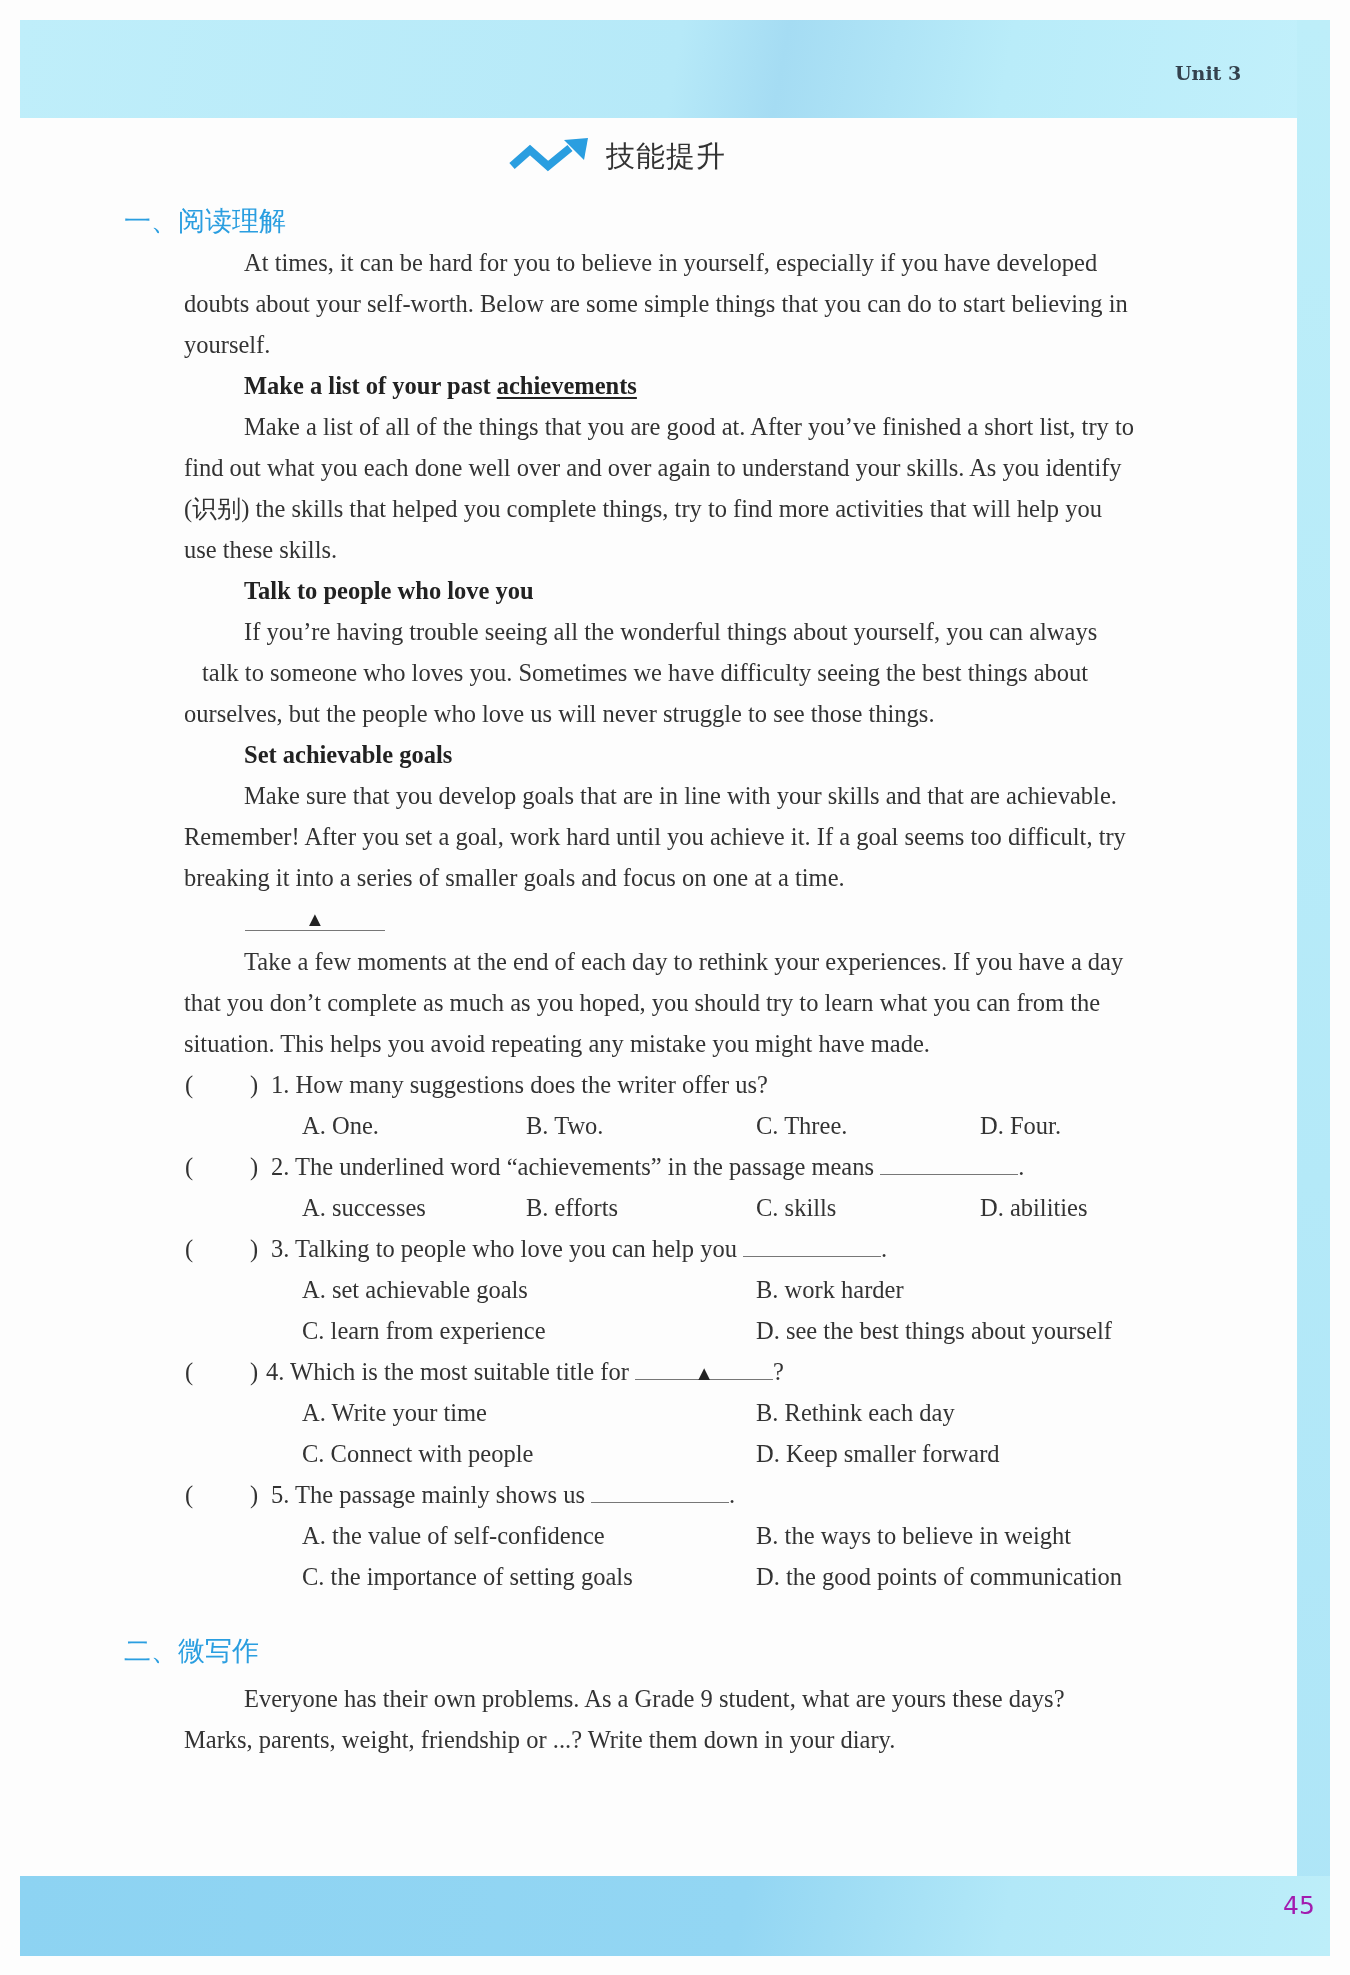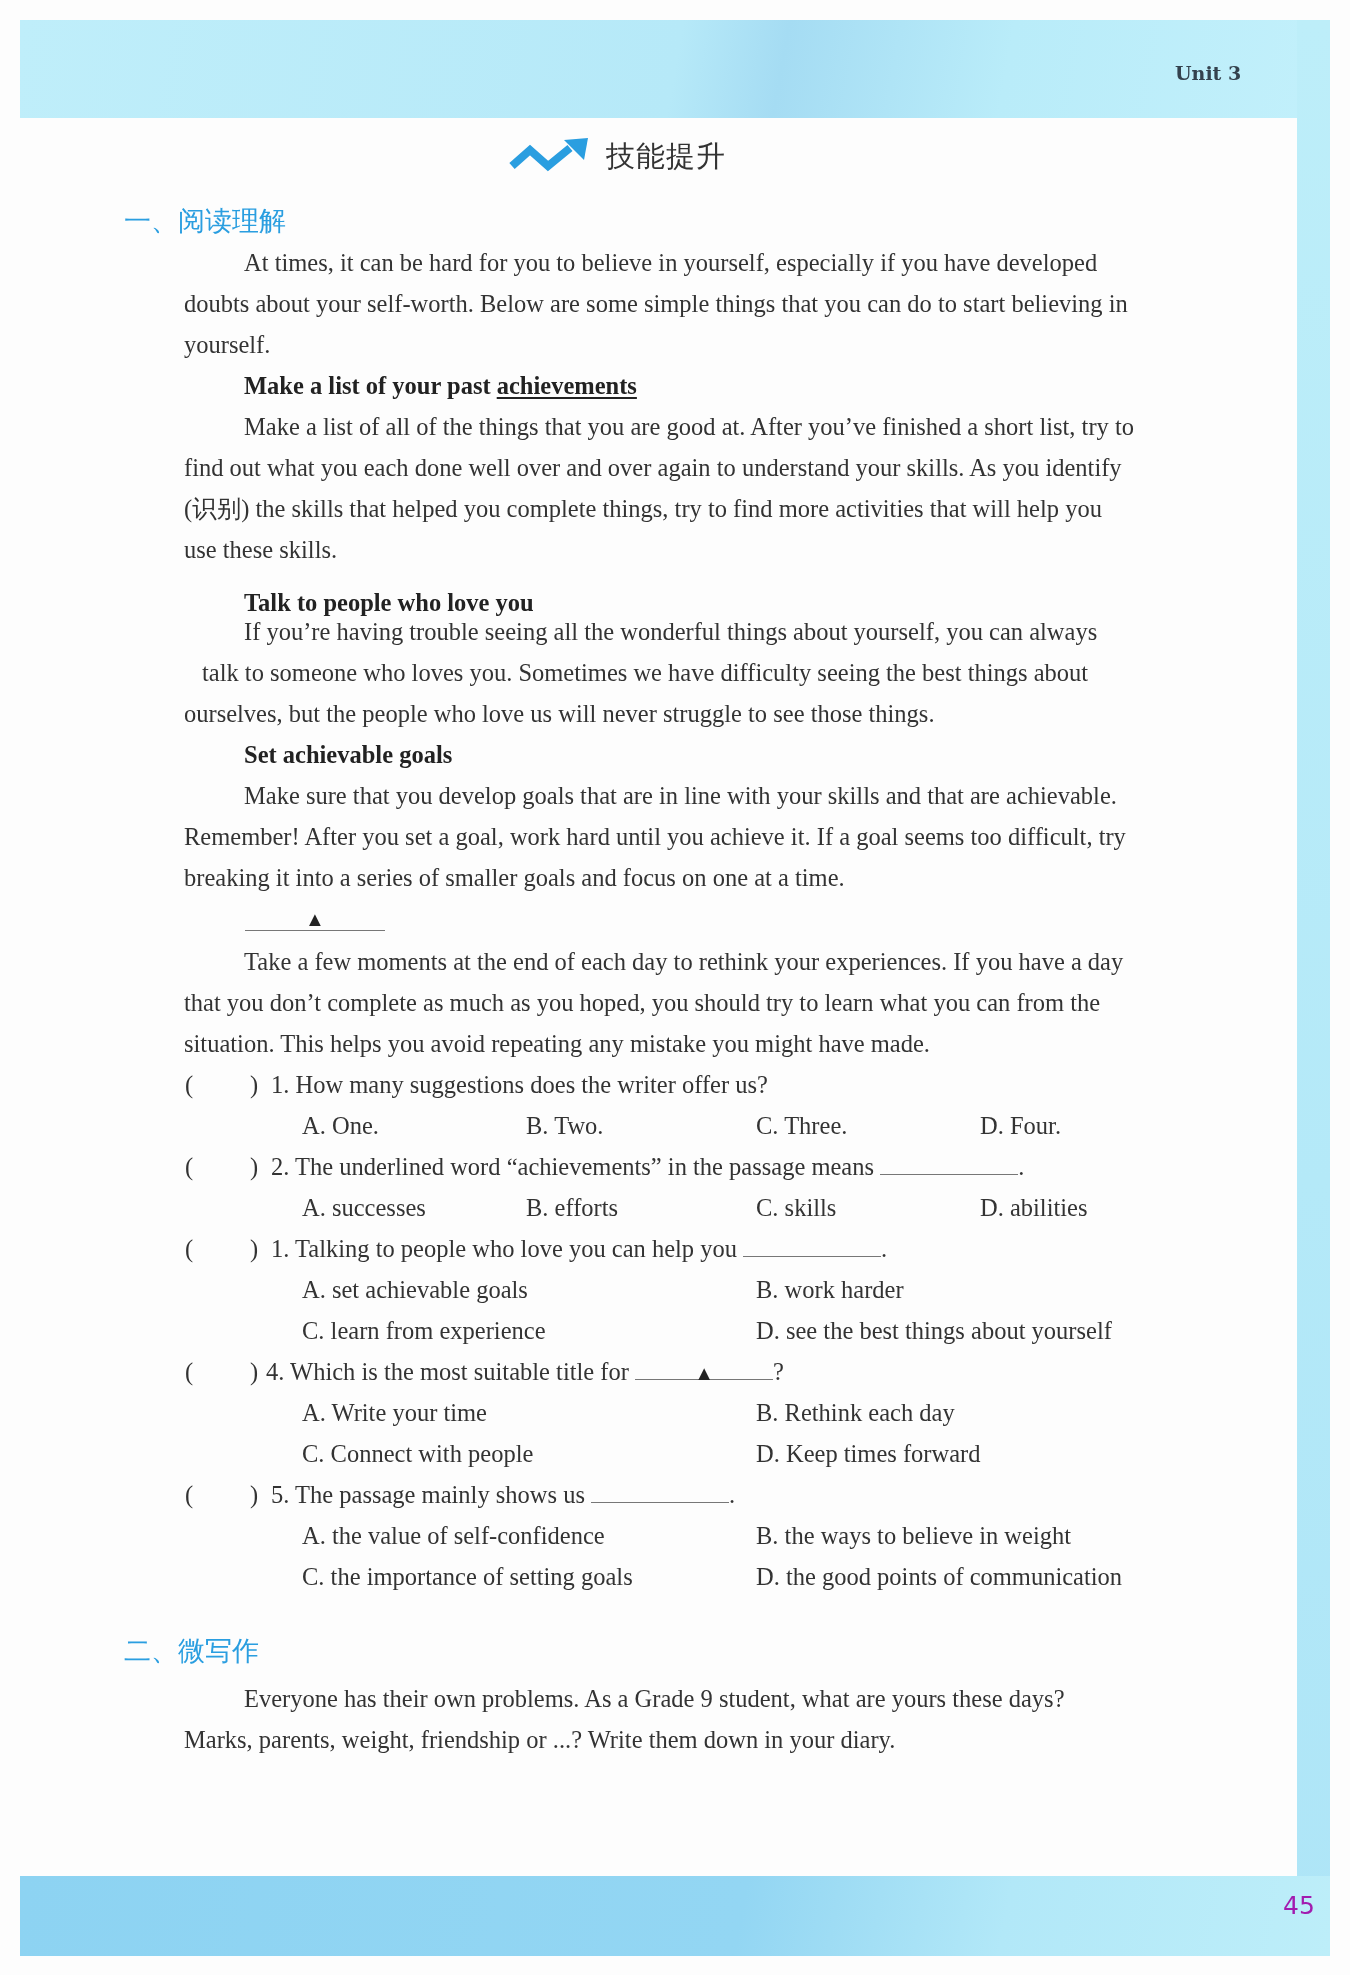--- a/index.html
+++ b/index.html
@@ -83,21 +83,21 @@
 <div class="line" style="left:244px; top:248px;">At times, it can be hard for you to believe in yourself, especially if you have developed</div>
 <div class="line" style="left:184px; top:289px;">doubts about your self-worth. Below are some simple things that you can do to start believing in</div>
 <div class="line" style="left:184px; top:330px;">yourself.</div>
 
 <div class="line bold" style="left:244px; top:371px;"><span>Make a list of your past </span><span class="ul">achievements</span></div>
 <div class="line" style="left:244px; top:412px;">Make a list of all of the things that you are good at. After you’ve finished a short list, try to</div>
 <div class="line" style="left:184px; top:453px;">find out what you each done well over and over again to understand your skills. As you identify</div>
 <div class="line" style="left:184px; top:494px;">(识别) the skills that helped you complete things, try to find more activities that will help you</div>
 <div class="line" style="left:184px; top:535px;">use these skills.</div>
 
-<div class="line bold" style="left:244px; top:588px;text-align:right;">Talk to people who love you</div>
+<div class="line bold" style="left:244px; top:576px;text-align:right;">Talk to people who love you</div>
 <div class="line" style="left:244px; top:617px;">If you’re having trouble seeing all the wonderful things about yourself, you can always</div>
 <div class="line" style="left:202px; top:658px;">talk to someone who loves you. Sometimes we have difficulty seeing the best things about</div>
 <div class="line" style="left:184px; top:699px;">ourselves, but the people who love us will never struggle to see those things.</div>
 
 <div class="line bold" style="left:244px; top:740px;">Set achievable goals</div>
 <div class="line" style="left:244px; top:781px;">Make sure that you develop goals that are in line with your skills and that are achievable.</div>
 <div class="line" style="left:184px; top:822px;">Remember! After you set a goal, work hard until you achieve it. If a goal seems too difficult, try</div>
 <div class="line" style="left:184px; top:863px;">breaking it into a series of smaller goals and focus on one at a time.</div>
 
 <div class="line" style="left:245px; top:903px;">
@@ -121,34 +121,34 @@
 <div class="paren" style="left:250px; top:1152px;">)</div>
 <div class="line" style="left:271px; top:1152px;"><span>2. The underlined word “achievements” in the passage means</span> <span class="blank" style="width:138px;"></span><span>.</span></div>
 <div class="line" style="left:302px; top:1193px;">A. successes</div>
 <div class="line" style="left:526px; top:1193px;">B. efforts</div>
 <div class="line" style="left:756px; top:1193px;">C. skills</div>
 <div class="line" style="left:980px; top:1193px;">D. abilities</div>
 
 <div class="paren" style="left:185px; top:1234px;">(</div>
 <div class="paren" style="left:200px; top:1230px; width:50px; height:36px;"></div>
 <div class="paren" style="left:250px; top:1234px;">)</div>
-<div class="line" style="left:271px; top:1234px;"><span>1. Talking to people who love you can help you</span> <span class="blank" style="width:138px;"></span><span>.</span></div>
+<div class="line" style="left:271px; top:1234px;"><span>3. Talking to people who love you can help you</span> <span class="blank" style="width:138px;"></span><span>.</span></div>
 <div class="line" style="left:302px; top:1275px;">A. set achievable goals</div>
 <div class="line" style="left:756px; top:1275px;">B. work harder</div>
 <div class="line" style="left:302px; top:1316px;">C. learn from experience</div>
 <div class="line" style="left:756px; top:1316px;">D. see the best things about yourself</div>
 
 <div class="paren" style="left:185px; top:1357px;">(</div>
 <div class="paren" style="left:200px; top:1353px; width:50px; height:36px;"></div>
 <div class="paren" style="left:250px; top:1357px;">)</div>
 <div class="line" style="left:266px; top:1357px;"><span>4. Which is the most suitable title for</span> <span class="blank" style="width:138px; text-align:center;"><span class="tri">▲</span></span><span>?</span></div>
 <div class="line" style="left:302px; top:1398px;">A. Write your time</div>
 <div class="line" style="left:756px; top:1398px;">B. Rethink each day</div>
 <div class="line" style="left:302px; top:1439px;">C. Connect with people</div>
-<div class="line" style="left:756px; top:1439px;">D. Keep times forward</div>
+<div class="line" style="left:756px; top:1439px;">D. Keep smaller forward</div>
 
 <div class="paren" style="left:185px; top:1480px;">(</div>
 <div class="paren" style="left:200px; top:1476px; width:50px; height:36px;"></div>
 <div class="paren" style="left:250px; top:1480px;">)</div>
 <div class="line" style="left:271px; top:1480px;"><span>5. The passage mainly shows us</span> <span class="blank" style="width:138px;"></span><span>.</span></div>
 <div class="line" style="left:302px; top:1521px;">A. the value of self-confidence</div>
 <div class="line" style="left:756px; top:1521px;">B. the ways to believe in weight</div>
 <div class="line" style="left:302px; top:1562px;">C. the importance of setting goals</div>
 <div class="line" style="left:756px; top:1562px;">D. the good points of communication</div>
 

